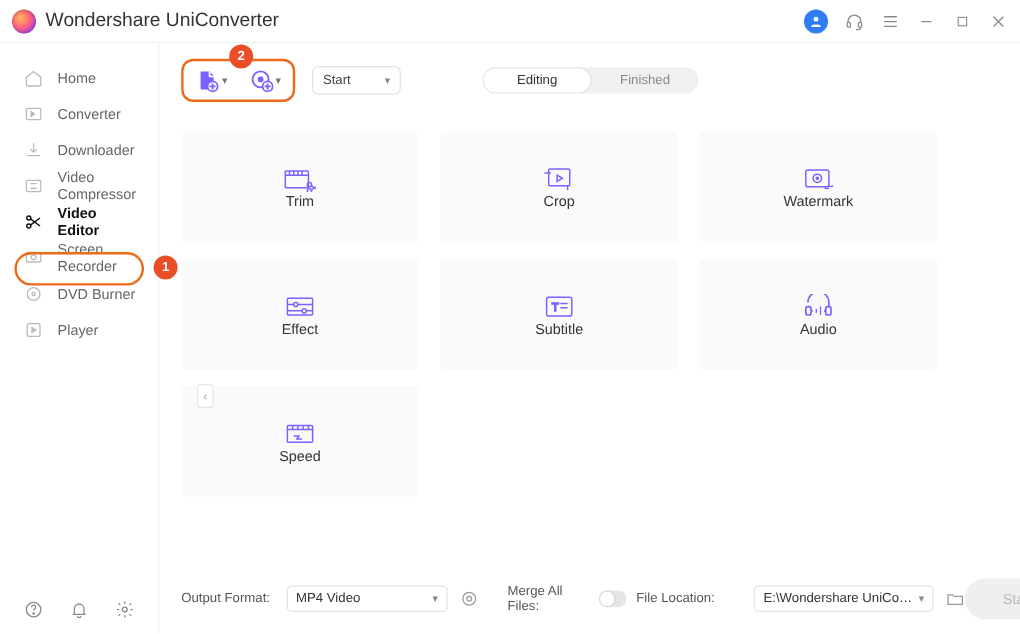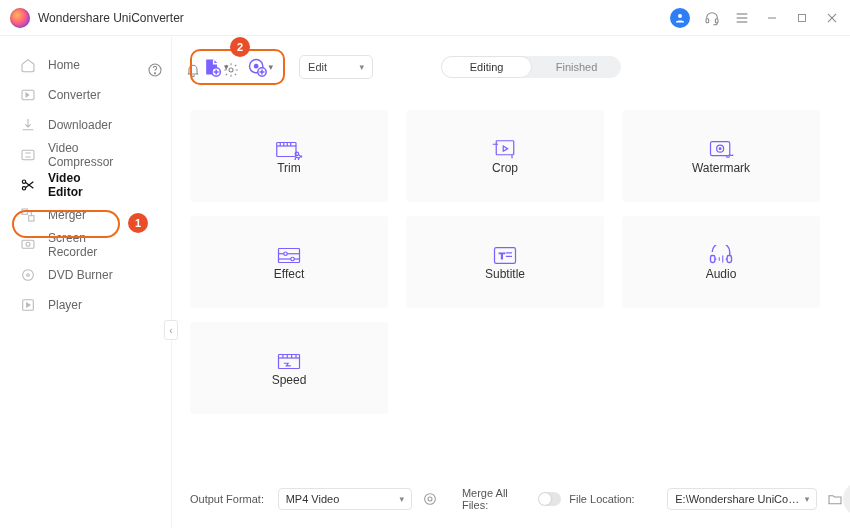--- a/index.html
+++ b/index.html
@@ -1,28 +1,28 @@
 <!DOCTYPE html>
 <html><head>
 <meta charset="utf-8">
 <style>
 * { margin: 0; padding: 0; box-sizing: border-box; font-family: -apple-system, BlinkMacSystemFont, "Segoe UI", Arial, sans-serif; }
 body { background: #fff; width: 850px; height: 528px; overflow: hidden; position: relative; }
 
 .titlebar { height: 36px; display: flex; align-items: center; padding: 0 10px; border-bottom: 1px solid #f0f0f0; }
 .logo { width: 20px; height: 20px; border-radius: 50%; background: radial-gradient(circle at 35% 35%, #ffb55a, #ff5f7e 45%, #8a3cff 85%); margin-right: 8px; box-shadow: 0 0 3px rgba(0,0,0,.3) inset; }
-.app-title { font-size: 12px; color: #333; font-weight: 500; flex: 1; }
+.app-title { font-size: 16px; color: #333; font-weight: 500; flex: 1; }
 .titlebar-right { display: flex; align-items: center; gap: 14px; }
 .tb-icon { width: 16px; height: 16px; color: #898989; display: inline-flex; align-items: center; justify-content: center; cursor: pointer; }
 .avatar { width: 20px; height: 20px; border-radius: 50%; background: #2f7ef6; display: flex; align-items: center; justify-content: center; }
 .avatar svg { width: 12px; height: 12px; }
 
 .body { display: flex; height: calc(100% - 36px); position: relative; }
 
-.sidebar { width: 172px; border-right: 1px solid #f2f2f2; padding-top: 14px; display: flex; flex-direction: row; position: relative; }
+.sidebar { width: 172px; border-right: 1px solid #f2f2f2; padding-top: 14px; display: flex; flex-direction: column; position: relative; }
 .sidebar-items { flex: 1; }
 .sidebar-item { display: flex; align-items: center; height: 30px; padding: 0 14px 0 20px; cursor: pointer; font-size: 12px; color: #666; gap: 12px; }
 .sidebar-item .s-icon { width: 16px; height: 16px; color: #b9b9b9; display: inline-flex; align-items: center; justify-content: center; }
 .sidebar-item.active { color: #111; font-weight: 700; gap: 12px; }
 .sidebar-item.active .s-icon { color: #111; }
 .active-outline { position: absolute; left: 12px; top: 174px; width: 108px; height: 28px; border: 2px solid #ec6a1a; border-radius: 14px; pointer-events: none; }
 .badge1 { position: absolute; left: 128px; top: 177px; width: 20px; height: 20px; border-radius: 50%; background: #e94e29; color: #fff; font-size: 11px; display: flex; align-items: center; justify-content: center; font-weight: 600; }
 .sidebar-bottom { display: flex; gap: 22px; padding: 12px 20px; }
 
 .collapse-handle { position: absolute; left: 164px; top: 284px; width: 14px; height: 20px; background: #fff; border: 1px solid #e6e6e6; border-radius: 3px; display: flex; align-items: center; justify-content: center; color: #999; font-size: 10px; cursor: pointer; z-index: 5; }
@@ -144,30 +144,20 @@
       </div>
       <div class="sidebar-item active">
         <span class="s-icon">
             <svg viewBox="0 0 24 24" width="16" height="16" fill="none" stroke="currentColor" stroke-width="1.8">
               <circle cx="6" cy="7" r="2.5"></circle>
               <circle cx="6" cy="17" r="2.5"></circle>
               <path d="M8 8l12 9M8 16L20 7"></path>
             </svg>
           </span>
         <span>Video Editor</span>
-      </div>
-      <div class="sidebar-item">
-        <span class="s-icon">
-            <svg viewBox="0 0 24 24" width="16" height="16" fill="none" stroke="currentColor" stroke-width="1.6">
-              <rect x="3" y="3" width="8" height="8"></rect>
-              <rect x="13" y="13" width="8" height="8"></rect>
-              <path d="M11 7h6v6"></path>
-            </svg>
-          </span>
-        <span>Merger</span>
       </div>
       <div class="sidebar-item">
         <span class="s-icon">
             <svg viewBox="0 0 24 24" width="16" height="16" fill="none" stroke="currentColor" stroke-width="1.6">
               <rect x="3" y="5" width="18" height="12" rx="2"></rect>
               <circle cx="12" cy="11" r="3"></circle>
             </svg>
           </span>
         <span>Screen Recorder</span>
       </div>
@@ -236,21 +226,21 @@
               <circle cx="11" cy="11" r="8"></circle>
               <circle cx="11" cy="11" r="2" fill="#7b61ff"></circle>
               <circle cx="18" cy="18" r="5" fill="#fff" stroke="#7b61ff"></circle>
               <path d="M18 15v6M15 18h6"></path>
             </svg>
           <span class="caret">▾</span>
         </div>
       </div>
 
       <div class="edit-dd">
-        <span>Edit</span>
+        <span>Start</span>
         <span style="font-size:9px;color:#888">▾</span>
       </div>
 
       <div class="seg">
         <div class="sel">
             <span>Editing</span>
           </div>
         <div class="unsel">
             <span>Finished</span>
           </div>

